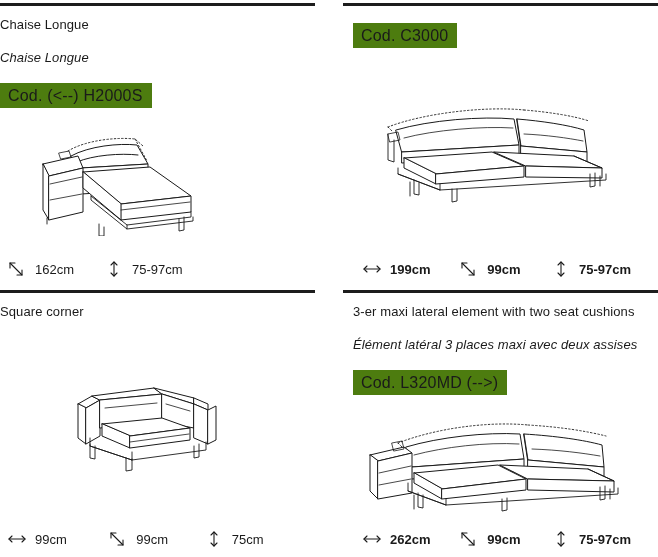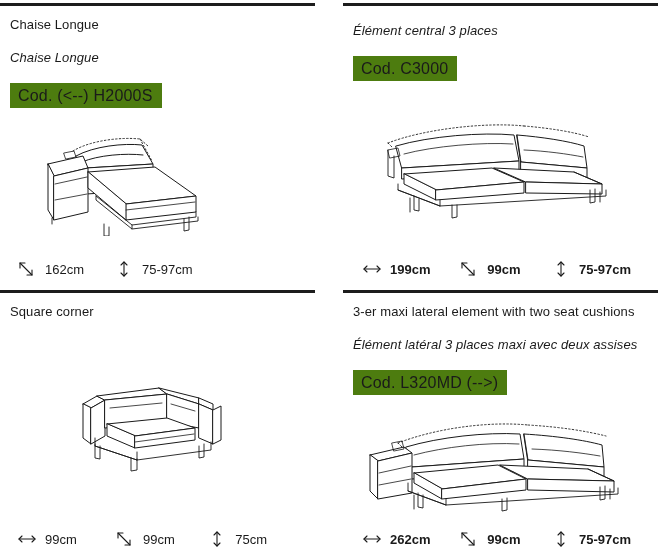--- a/index.html
+++ b/index.html
@@ -37,21 +37,21 @@
   .cell-topline {
     height: 3px;
     background: #1d1d1d;
     width: 100%;
     margin-top: 3px;
   }
   .cell-body {
     flex: 1;
     display: flex;
     flex-direction: column;
-    padding-left: 10px;
+    padding-left: 0;
     padding-right: 4px;
     box-sizing: border-box;
   }
 
   .title-en {
     font-size: 13px;
     line-height: 16px;
     font-weight: 400;
     color: #1a1a1a;
     margin-top: 11px;
@@ -204,21 +204,20 @@
           </div>
         </div>
       </div>
     </div>
 
     <div class="gutter"></div>
 
     <div class="cell col-right">
       <div class="cell-topline"></div>
       <div class="cell-body">
-        <div class="title-fr">Élément central 3 places</div>
         <div class="code-wrap">
           <span class="code-badge">Cod. C3000</span>
         </div>
 
         <div class="figure">
           <svg width="260" height="112" viewBox="0 0 260 112" fill="none" stroke="#1a1a1a" stroke-width="1" stroke-linejoin="round" stroke-linecap="round">
 
             <path d="M14 33 C50 19 112 12 150 16" stroke-dasharray="1.5 2.2" stroke-width="0.9"></path>
             <path d="M150 16 C175 18 200 22 215 27" stroke-dasharray="1.5 2.2" stroke-width="0.9"></path>
             <path d="M14 33 L19 38" stroke-dasharray="1.5 2.2" stroke-width="0.9"></path>

